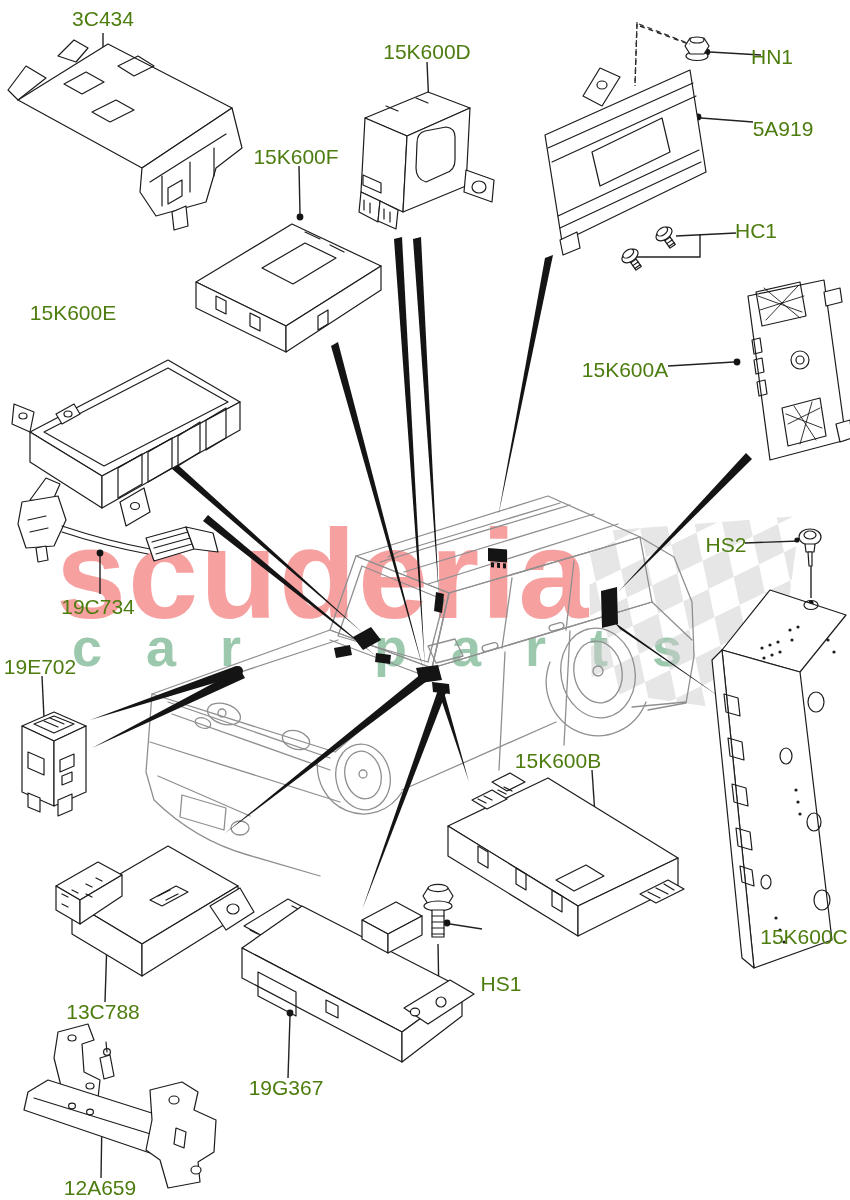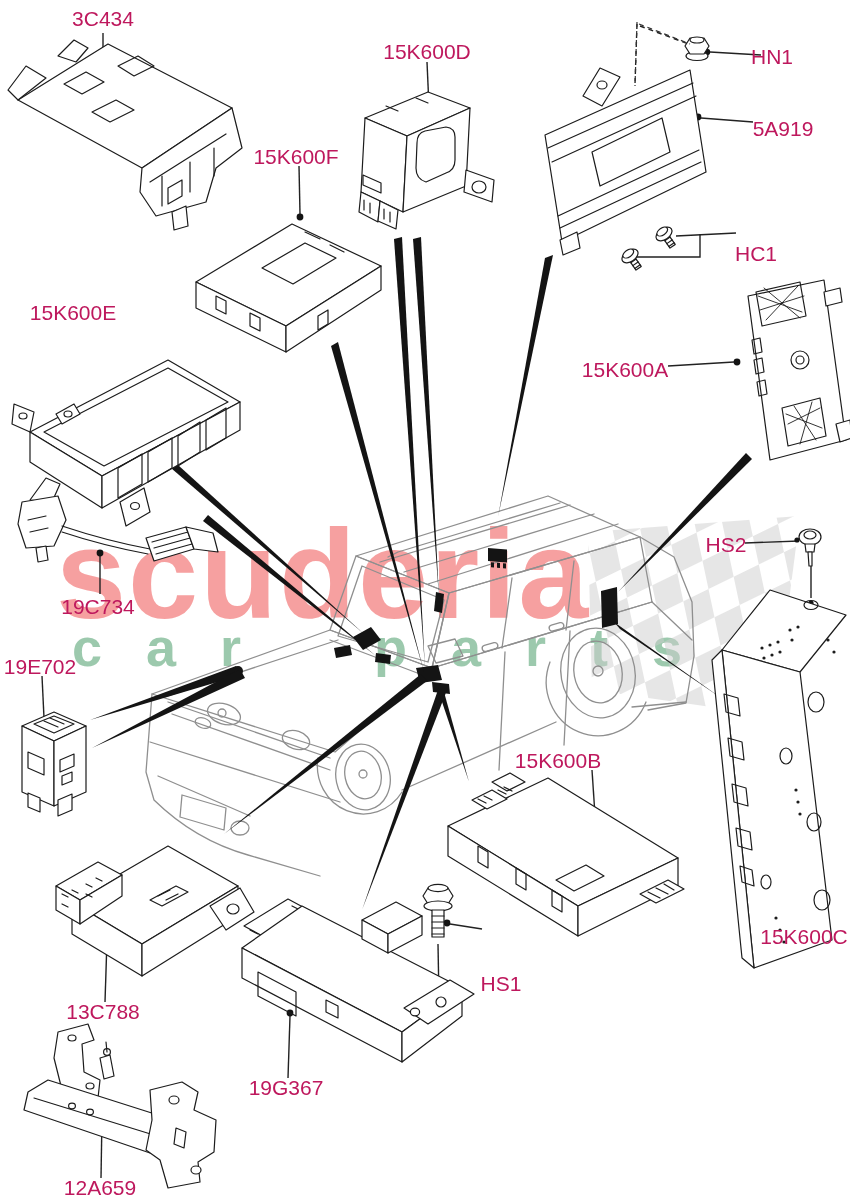--- a/index.html
+++ b/index.html
@@ -6,21 +6,21 @@
   #stage{position:relative;width:850px;height:1200px;background:#ffffff;overflow:hidden;
          font-family:"Liberation Sans", sans-serif;}
   
   .wm-brand{position:absolute;left:56px;top:512px;font-size:126px;font-weight:bold;
             letter-spacing:2px;color:#ef4444;opacity:.5;line-height:1;user-select:none;}
   .wm-tag{position:absolute;left:72px;top:620px;font-size:54px;font-weight:bold;
           letter-spacing:44px;word-spacing:30px;color:#15803d;opacity:.42;line-height:1;user-select:none;}
   
   #dwg{position:absolute;left:0;top:0;}
   
-  .plabel{position:absolute;transform:translateX(-50%);font-size:21px;color:#be185d;
+  .plabel{position:absolute;transform:translateX(-50%);font-size:21px;color:#4d7c0f;
           white-space:nowrap;line-height:1;}
 </style>
 </head>
 <body>
 
 <div id="stage">
 
   <div class="wm-brand">scuderia</div>
   <div class="wm-tag">car parts</div>
 
@@ -414,21 +414,21 @@
       <path d="M637,22 L635,86"></path>
       <path d="M639,24 L690,44"></path>
     </g>
   </svg>
 
   <div class="plabel" style="left:103px;top:8px">3C434</div>
   <div class="plabel" style="left:427px;top:41px">15K600D</div>
   <div class="plabel" style="left:772px;top:46px">HN1</div>
   <div class="plabel" style="left:783px;top:118px">5A919</div>
   <div class="plabel" style="left:296px;top:146px">15K600F</div>
-  <div class="plabel" style="left:756px;top:243px">HC1</div>
+  <div class="plabel" style="left:756px;top:220px">HC1</div>
   <div class="plabel" style="left:73px;top:302px">15K600E</div>
   <div class="plabel" style="left:625px;top:359px">15K600A</div>
   <div class="plabel" style="left:98px;top:596px">19C734</div>
   <div class="plabel" style="left:726px;top:534px">HS2</div>
   <div class="plabel" style="left:40px;top:656px">19E702</div>
   <div class="plabel" style="left:558px;top:750px">15K600B</div>
   <div class="plabel" style="left:501px;top:973px">HS1</div>
   <div class="plabel" style="left:804px;top:926px">15K600C</div>
   <div class="plabel" style="left:103px;top:1001px">13C788</div>
   <div class="plabel" style="left:286px;top:1077px">19G367</div>

